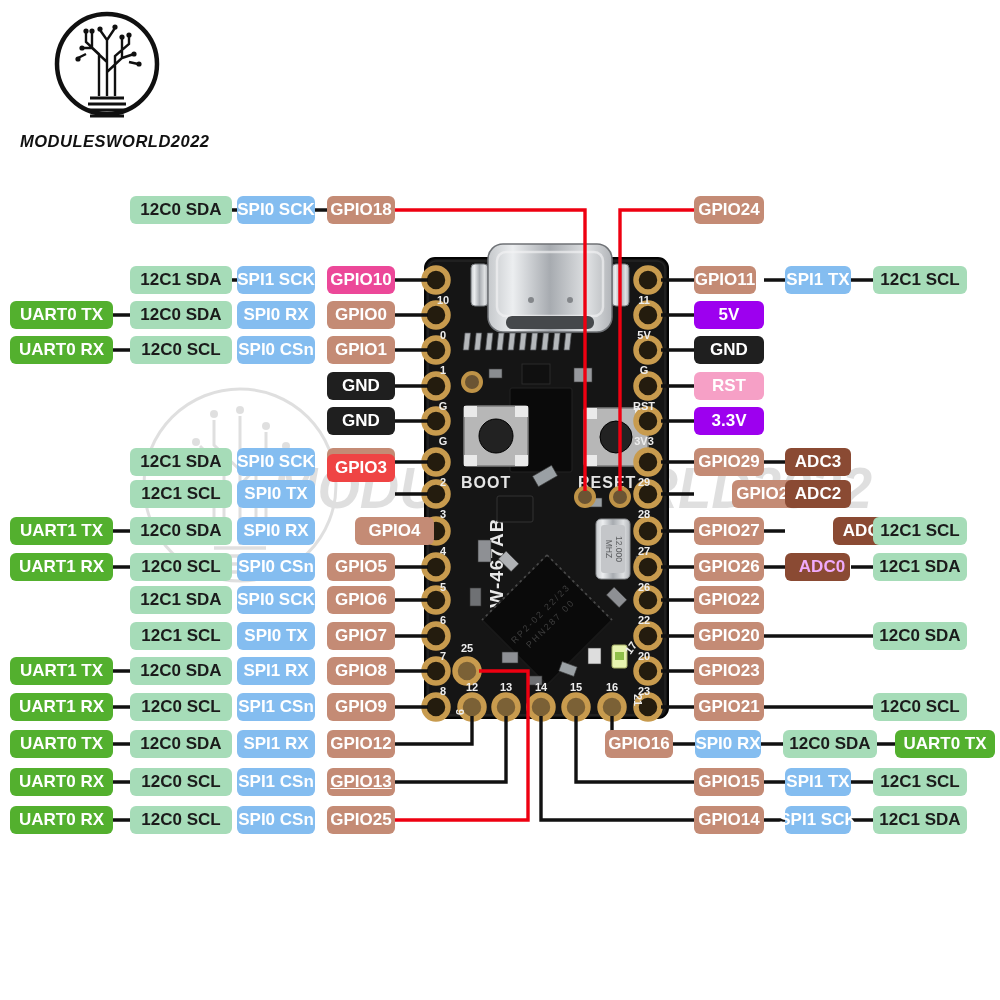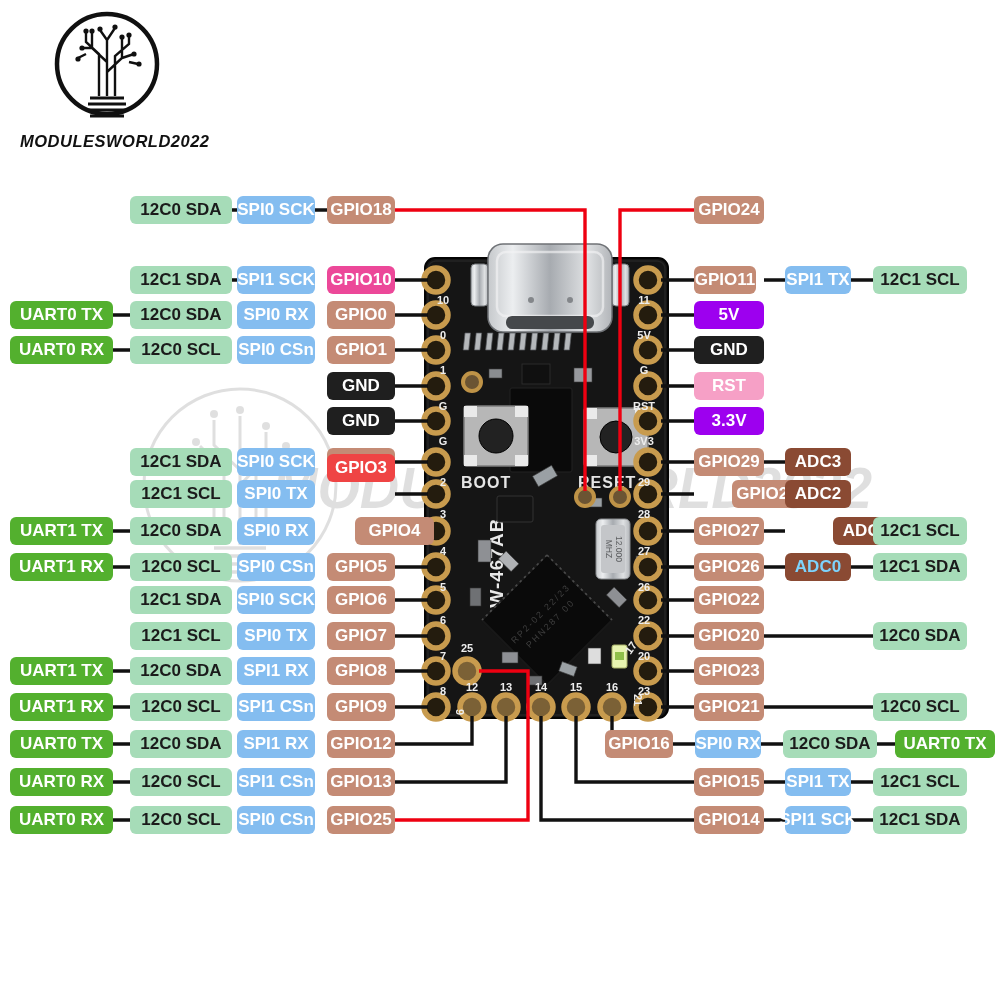--- a/index.html
+++ b/index.html
@@ -254,54 +254,54 @@
       <div class="plabel" style="left: 327px; top: 553px; width: 68px; background: rgb(196, 139, 117); color: rgb(255, 255, 255);">GPIO5</div>
       <div class="plabel" style="left: 130px; top: 586px; width: 102px; background: rgb(166, 220, 184); color: rgb(27, 27, 27);">12C1 SDA</div>
       <div class="plabel" style="left: 237px; top: 586px; width: 78px; background: rgb(132, 189, 240); color: rgb(255, 255, 255);">SPI0 SCK</div>
       <div class="plabel" style="left: 327px; top: 586px; width: 68px; background: rgb(196, 139, 117); color: rgb(255, 255, 255);">GPIO6</div>
       <div class="plabel" style="left: 130px; top: 622px; width: 102px; background: rgb(166, 220, 184); color: rgb(27, 27, 27);">12C1 SCL</div>
       <div class="plabel" style="left: 237px; top: 622px; width: 78px; background: rgb(132, 189, 240); color: rgb(255, 255, 255);">SPI0 TX</div>
       <div class="plabel" style="left: 327px; top: 622px; width: 68px; background: rgb(196, 139, 117); color: rgb(255, 255, 255);">GPIO7</div>
       <div class="plabel" style="left: 10px; top: 657px; width: 103px; background: rgb(83, 176, 46); color: rgb(255, 255, 255);">UART1 TX</div>
       <div class="plabel" style="left: 130px; top: 657px; width: 102px; background: rgb(166, 220, 184); color: rgb(27, 27, 27);">12C0 SDA</div>
       <div class="plabel" style="left: 237px; top: 657px; width: 78px; background: rgb(132, 189, 240); color: rgb(255, 255, 255);">SPI1 RX</div>
-      <div class="plabel" style="left: 327px; top: 657px; width: 68px; background: rgb(196, 139, 117); color: rgb(255, 255, 255);">GPIO8</div>
+      <div class="plabel" style="left: 327px; top: 657px; width: 68px; background: rgb(196, 139, 117); color: rgb(255, 255, 255); border-radius: 7px;">GPIO8</div>
       <div class="plabel" style="left: 10px; top: 693px; width: 103px; background: rgb(83, 176, 46); color: rgb(255, 255, 255);">UART1 RX</div>
       <div class="plabel" style="left: 130px; top: 693px; width: 102px; background: rgb(166, 220, 184); color: rgb(27, 27, 27);">12C0 SCL</div>
       <div class="plabel" style="left: 237px; top: 693px; width: 78px; background: rgb(132, 189, 240); color: rgb(255, 255, 255);">SPI1 CSn</div>
       <div class="plabel" style="left: 327px; top: 693px; width: 68px; background: rgb(196, 139, 117); color: rgb(255, 255, 255);">GPIO9</div>
       <div class="plabel" style="left: 10px; top: 730px; width: 103px; background: rgb(83, 176, 46); color: rgb(255, 255, 255);">UART0 TX</div>
       <div class="plabel" style="left: 130px; top: 730px; width: 102px; background: rgb(166, 220, 184); color: rgb(27, 27, 27);">12C0 SDA</div>
       <div class="plabel" style="left: 237px; top: 730px; width: 78px; background: rgb(132, 189, 240); color: rgb(255, 255, 255);">SPI1 RX</div>
       <div class="plabel" style="left: 327px; top: 730px; width: 68px; background: rgb(196, 139, 117); color: rgb(255, 255, 255);">GPIO12</div>
       <div class="plabel" style="left: 10px; top: 768px; width: 103px; background: rgb(83, 176, 46); color: rgb(255, 255, 255);">UART0 RX</div>
       <div class="plabel" style="left: 130px; top: 768px; width: 102px; background: rgb(166, 220, 184); color: rgb(27, 27, 27);">12C0 SCL</div>
       <div class="plabel" style="left: 237px; top: 768px; width: 78px; background: rgb(132, 189, 240); color: rgb(255, 255, 255);">SPI1 CSn</div>
-      <div class="plabel" style="left: 327px; top: 768px; width: 68px; background: rgb(196, 139, 117); color: rgb(255, 255, 255);">GPIO13</div>
+      <div class="plabel" style="left: 327px; top: 768px; width: 68px; background: rgb(196, 139, 117); color: rgb(255, 255, 255); text-decoration: underline;">GPIO13</div>
       <div class="plabel" style="left: 10px; top: 806px; width: 103px; background: rgb(83, 176, 46); color: rgb(255, 255, 255);">UART0 RX</div>
       <div class="plabel" style="left: 130px; top: 806px; width: 102px; background: rgb(166, 220, 184); color: rgb(27, 27, 27);">12C0 SCL</div>
       <div class="plabel" style="left: 237px; top: 806px; width: 78px; background: rgb(132, 189, 240); color: rgb(255, 255, 255);">SPI0 CSn</div>
       <div class="plabel" style="left: 327px; top: 806px; width: 68px; background: rgb(196, 139, 117); color: rgb(255, 255, 255); text-align: right;">GPIO25</div>
       <div class="plabel" style="left: 694px; top: 196px; width: 70px; background: rgb(196, 139, 117); color: rgb(255, 255, 255);">GPIO24</div>
       <div class="plabel" style="left: 694px; top: 266px; width: 62px; background: rgb(196, 139, 117); color: rgb(255, 255, 255);">GPIO11</div>
       <div class="plabel" style="left: 785px; top: 266px; width: 66px; background: rgb(132, 189, 240); color: rgb(255, 255, 255);">SPI1 TX</div>
       <div class="plabel" style="left: 873px; top: 266px; width: 94px; background: rgb(166, 220, 184); color: rgb(27, 27, 27);">12C1 SCL</div>
       <div class="plabel" style="left: 694px; top: 301px; width: 70px; background: rgb(157, 0, 239); color: rgb(255, 255, 255);">5V</div>
       <div class="plabel" style="left: 694px; top: 336px; width: 70px; background: rgb(31, 31, 31); color: rgb(255, 255, 255);">GND</div>
       <div class="plabel" style="left: 694px; top: 372px; width: 70px; background: rgb(246, 160, 198); color: rgb(255, 255, 255);">RST</div>
       <div class="plabel" style="left: 694px; top: 407px; width: 70px; background: rgb(157, 0, 239); color: rgb(255, 255, 255);">3.3V</div>
       <div class="plabel" style="left: 694px; top: 448px; width: 70px; background: rgb(196, 139, 117); color: rgb(255, 255, 255);">GPIO29</div>
       <div class="plabel" style="left: 785px; top: 448px; width: 66px; background: rgb(138, 74, 51); color: rgb(255, 255, 255);">ADC3</div>
       <div class="plabel" style="left: 732px; top: 480px; width: 70px; background: rgb(196, 139, 117); color: rgb(255, 255, 255);">GPIO28</div>
       <div class="plabel" style="left: 785px; top: 480px; width: 66px; background: rgb(138, 74, 51); color: rgb(255, 255, 255);">ADC2</div>
       <div class="plabel" style="left: 694px; top: 517px; width: 70px; background: rgb(196, 139, 117); color: rgb(255, 255, 255);">GPIO27</div>
       <div class="plabel" style="left: 785px; top: 517px; width: 66px; background: rgb(138, 74, 51); color: rgb(255, 255, 255); margin-left: 48px;">ADC1</div>
       <div class="plabel" style="left: 873px; top: 517px; width: 94px; background: rgb(166, 220, 184); color: rgb(27, 27, 27);">12C1 SCL</div>
       <div class="plabel" style="left: 694px; top: 553px; width: 70px; background: rgb(196, 139, 117); color: rgb(255, 255, 255);">GPIO26</div>
-      <div class="plabel" style="left: 785px; top: 553px; width: 66px; background: rgb(138, 74, 51); color: #7dd3fc;">ADC0</div>
+      <div class="plabel" style="left: 785px; top: 553px; width: 56px; background: rgb(138, 74, 51); color: #f0abfc; padding-left: 9px;">ADC0</div>
       <div class="plabel" style="left: 873px; top: 553px; width: 94px; background: rgb(166, 220, 184); color: rgb(27, 27, 27);">12C1 SDA</div>
       <div class="plabel" style="left: 694px; top: 586px; width: 70px; background: rgb(196, 139, 117); color: rgb(255, 255, 255);">GPIO22</div>
       <div class="plabel" style="left: 694px; top: 622px; width: 70px; background: rgb(196, 139, 117); color: rgb(255, 255, 255);">GPIO20</div>
       <div class="plabel" style="left: 873px; top: 622px; width: 94px; background: rgb(166, 220, 184); color: rgb(27, 27, 27);">12C0 SDA</div>
       <div class="plabel" style="left: 694px; top: 657px; width: 70px; background: rgb(196, 139, 117); color: rgb(255, 255, 255);">GPIO23</div>
       <div class="plabel" style="left: 694px; top: 693px; width: 70px; background: rgb(196, 139, 117); color: rgb(255, 255, 255);">GPIO21</div>
       <div class="plabel" style="left: 873px; top: 693px; width: 94px; background: rgb(166, 220, 184); color: rgb(27, 27, 27);">12C0 SCL</div>
       <div class="plabel" style="left: 605px; top: 730px; width: 68px; background: rgb(196, 139, 117); color: rgb(255, 255, 255);">GPIO16</div>
       <div class="plabel" style="left: 695px; top: 730px; width: 66px; background: rgb(132, 189, 240); color: rgb(255, 255, 255);">SPI0 RX</div>
       <div class="plabel" style="left: 783px; top: 730px; width: 94px; background: rgb(166, 220, 184); color: rgb(27, 27, 27);">12C0 SDA</div>

